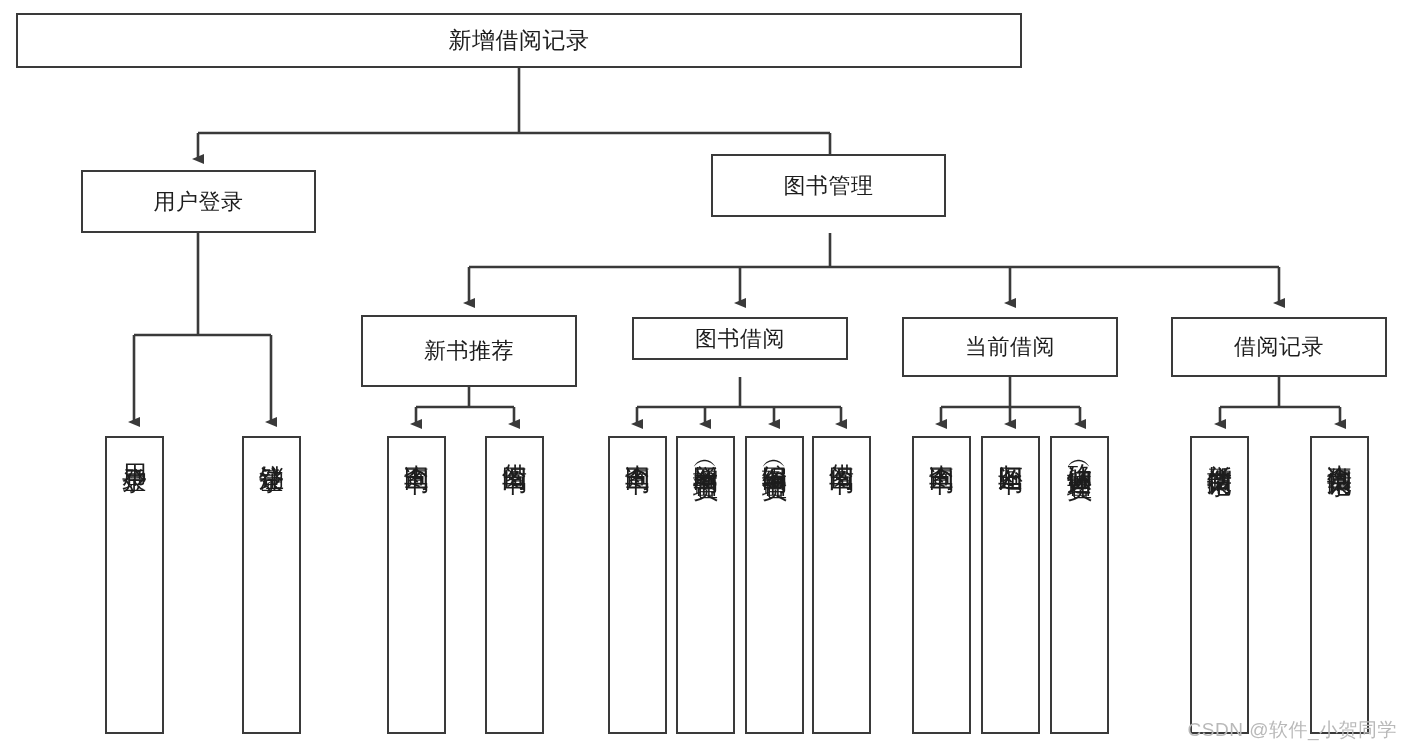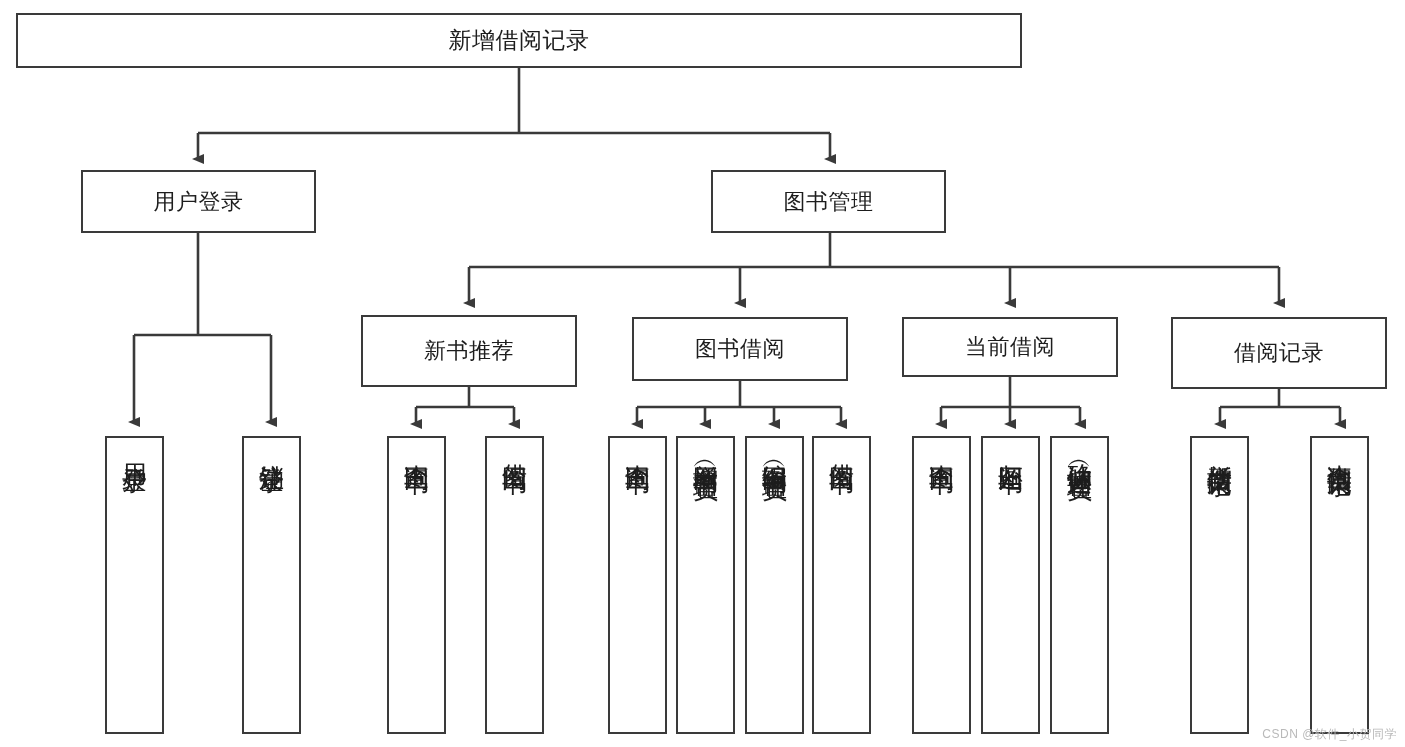--- a/index.html
+++ b/index.html
@@ -56,21 +56,21 @@
     font-size: 25px;
     line-height: 1.0;
     letter-spacing: 2px;
     white-space: nowrap;
   }
   .node.root .node-label { font-size: 23px; }
   .watermark {
     position: absolute;
     right: 8px;
     bottom: 4px;
-    font-size: 12px;
+    font-size: 19px;
     color: #b9b9b9;
     letter-spacing: 0.5px;
     white-space: nowrap;
   }
 </style>
 </head>
 <body>
 
 <div id="diagram-root">
 
@@ -124,34 +124,34 @@
     </g>
   </svg>
 
   <div class="node horiz root" style="left:16px; top:13px; width:1006px; height:55px;">
     <span class="node-label">新增借阅记录</span>
   </div>
 
   <div class="node horiz" style="left:81px; top:170px; width:235px; height:63px;">
     <span class="node-label">用户登录</span>
   </div>
-  <div class="node horiz" style="left:711px; top:170px; width:235px; height:63px;">
+  <div class="node horiz" style="left:711px; top:154px; width:235px; height:63px;">
     <span class="node-label">图书管理</span>
   </div>
 
   <div class="node horiz" style="left:361px; top:315px; width:216px; height:72px;">
     <span class="node-label">新书推荐</span>
   </div>
-  <div class="node horiz" style="left:632px; top:317px; width:216px; height:64px;">
+  <div class="node horiz" style="left:632px; top:317px; width:216px; height:43px;">
     <span class="node-label">图书借阅</span>
   </div>
   <div class="node horiz" style="left:902px; top:317px; width:216px; height:60px;justify-content:center;">
     <span class="node-label">当前借阅</span>
   </div>
-  <div class="node horiz" style="left:1171px; top:317px; width:216px; height:72px;">
+  <div class="node horiz" style="left:1171px; top:317px; width:216px; height:60px;">
     <span class="node-label">借阅记录</span>
   </div>
 
   <div class="node vert" style="left:105px; top:436px; width:59px; height:298px;">
     <span class="node-label">用户登录</span>
   </div>
   <div class="node vert" style="left:242px; top:436px; width:59px; height:298px;">
     <span class="node-label">注销登录</span>
   </div>
 

